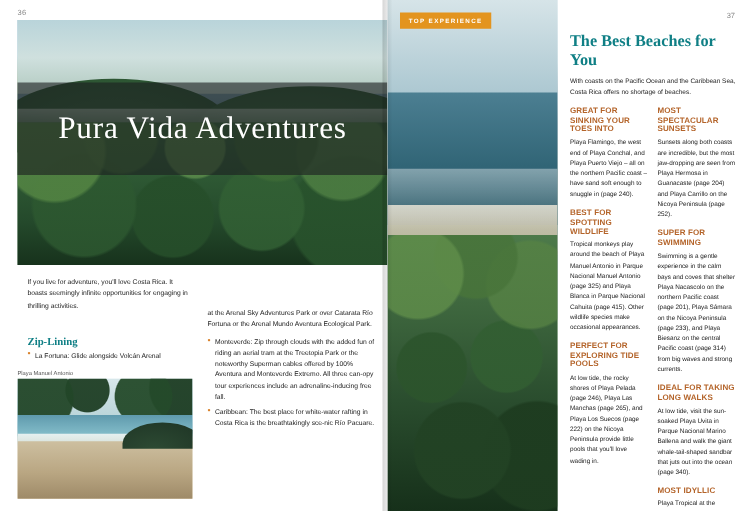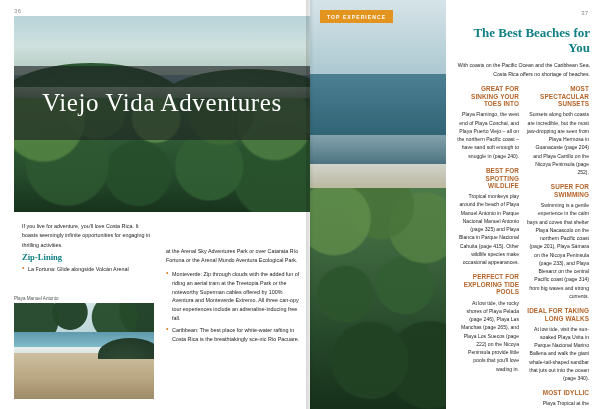--- a/index.html
+++ b/index.html
@@ -83,21 +83,21 @@
     text-align: center;
     font-family: "Liberation Serif", serif;
   }
 
   .intro {
     position: absolute; top: 222px; left: 22px;
     width: 132px;
     font-size: 5.4px; line-height: 1.72; color: #222;
   }
   .left-col {
-    position: absolute; top: 252px; left: 22px; width: 132px;
+    position: absolute; top: 268px; left: 22px; width: 132px;
   }
   .right-col {
     position: absolute; top: 247px; left: 166px; width: 138px;
   }
   .sec-head {
     color: #0f7f85;
     font-size: 8.6px;
     font-weight: bold;
     font-family: "Liberation Serif", serif;
     margin-bottom: 3px;
@@ -140,21 +140,20 @@
   .caption {
     position: absolute; left: 14px; bottom: 108px;
     font-size: 4.6px; color: #555;
   }
 
   
   .page-right {
     position: relative; width: 290px; height: 409px;
     background: #ffffff;
     overflow: hidden;
-    text-align: right;
   }
   .photo-right {
     position: absolute; top: 0; left: 0;
     width: 136px; height: 409px;
     background: linear-gradient(180deg,#cfe0e6 0%,#a9c8d2 12%,#3f6b7d 24%,#2f5a52 42%,#4d7a4a 60%,#2a4d2e 100%);
     overflow: hidden;
   }
   .photo-right .pr-sky { position:absolute;top:0;left:0;right:0;height:20%;
     background:linear-gradient(180deg,#d6e4e8,#a8c5cf);}
   .photo-right .pr-water { position:absolute;top:18%;left:0;right:0;height:26%;
@@ -226,21 +225,21 @@
     <div class="photo-top">
       <div class="sky"></div>
       <div class="sea"></div>
       <div class="hill-a"></div>
       <div class="hill-b"></div>
       <div class="fog"></div>
       <div class="jungle"></div>
     </div>
 
     <div class="title-band">
-      <h1>Viejo Vida Adventures</h1>
+      <h1>Pura Vida Adventures</h1>
     </div>
 
     <div class="intro">If you live for adventure, you'll love Costa Rica. It boasts seemingly infinite opportunities for engaging in thrilling activities.</div>
 
     <div class="left-col">
       <div class="sec-head">Zip-Lining</div>
       <div class="bullet-line">La Fortuna: Glide alongside Volcán Arenal</div>
     </div>
 
     <div class="right-col">

